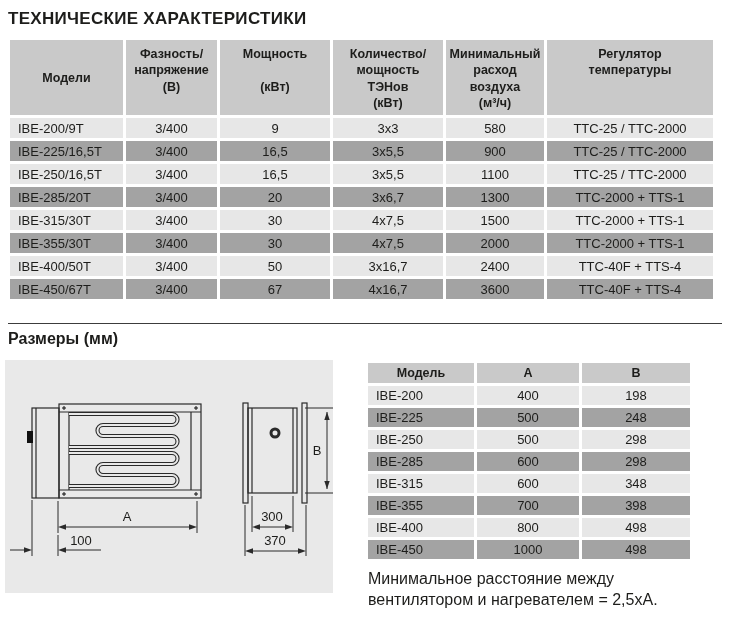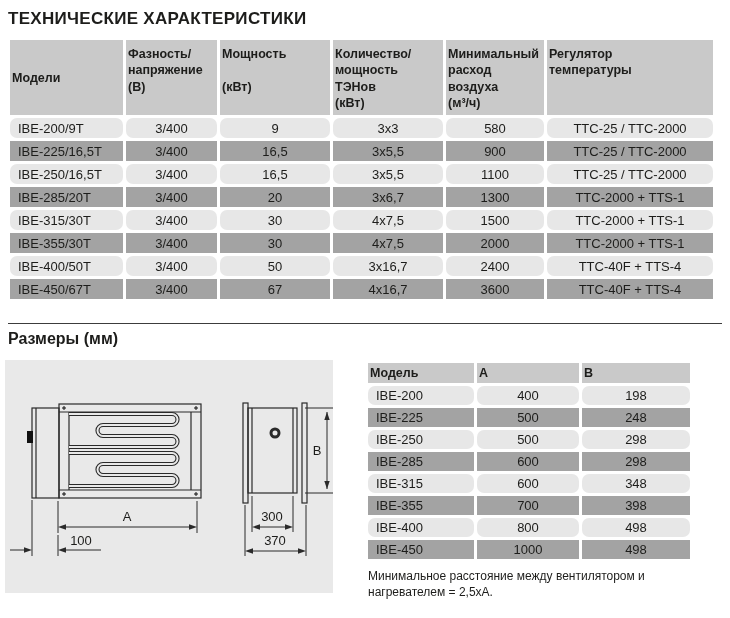--- a/index.html
+++ b/index.html
@@ -7,39 +7,39 @@
     width:730px;height:618px;overflow:hidden;background:#ffffff;
     font-family:"Liberation Sans","DejaVu Sans",sans-serif;color:#1d1d1b;
     -webkit-font-smoothing:antialiased;
   }
   .page{padding:6px 7px 0 7px;}
   h1.title{font-size:17px;font-weight:bold;margin:3px 0 8px 1px;letter-spacing:.3px;}
   h2.subtitle{font-size:16px;font-weight:bold;margin:6px 0 12px 1px;}
 
   table.data{border-collapse:separate;border-spacing:3px;table-layout:fixed;font-size:13px;}
   table.data th{
-    background:#c9c9c9;font-weight:bold;text-align:left;vertical-align:top;
+    background:#c9c9c9;font-weight:bold;text-align:center;vertical-align:top;
     padding:6px 2px 4px 2px;white-space:pre-line;line-height:1.3;font-size:12.5px;
   }
   table.data th.first{vertical-align:middle;}
   table.data td{text-align:center;padding:2px 2px;height:16px;}
   table.data td.first{text-align:left;padding-left:8px;}
-  table.data tr.odd td{background:#e7e7e7;border-radius:7px;}
+  table.data tr.odd td{background:#e7e7e7;}
   table.data tr.even td{background:#a3a3a3;}
 
   #specs-table th{height:58px;}
   #dims-table th{height:13px;padding:2px 2px;}
   #dims-table td{height:15px;}
 
   hr.divider{border:none;border-top:1.5px solid #3c3c3c;margin:21px 1px 6px 1px;}
 
   .dims-row{display:flex;align-items:flex-start;}
   .drawing-panel{width:328px;height:233px;background:#e9e9e9;flex:none;margin-left:-2px;}
   .dims-right{margin-left:32px;width:334px;}
-  p.note{font-size:12px;line-height:1.3;margin:7px 0 0 3px;}
+  p.note{font-size:16px;line-height:1.3;margin:7px 0 0 3px;}
 
   svg text{font-family:"Liberation Sans","DejaVu Sans",sans-serif;font-size:13px;fill:#1d1d1b;}
 </style>
 </head>
 <body>
 
 <div class="page">
 
   <h1 class="title">ТЕХНИЧЕСКИЕ ХАРАКТЕРИСТИКИ</h1>
 

